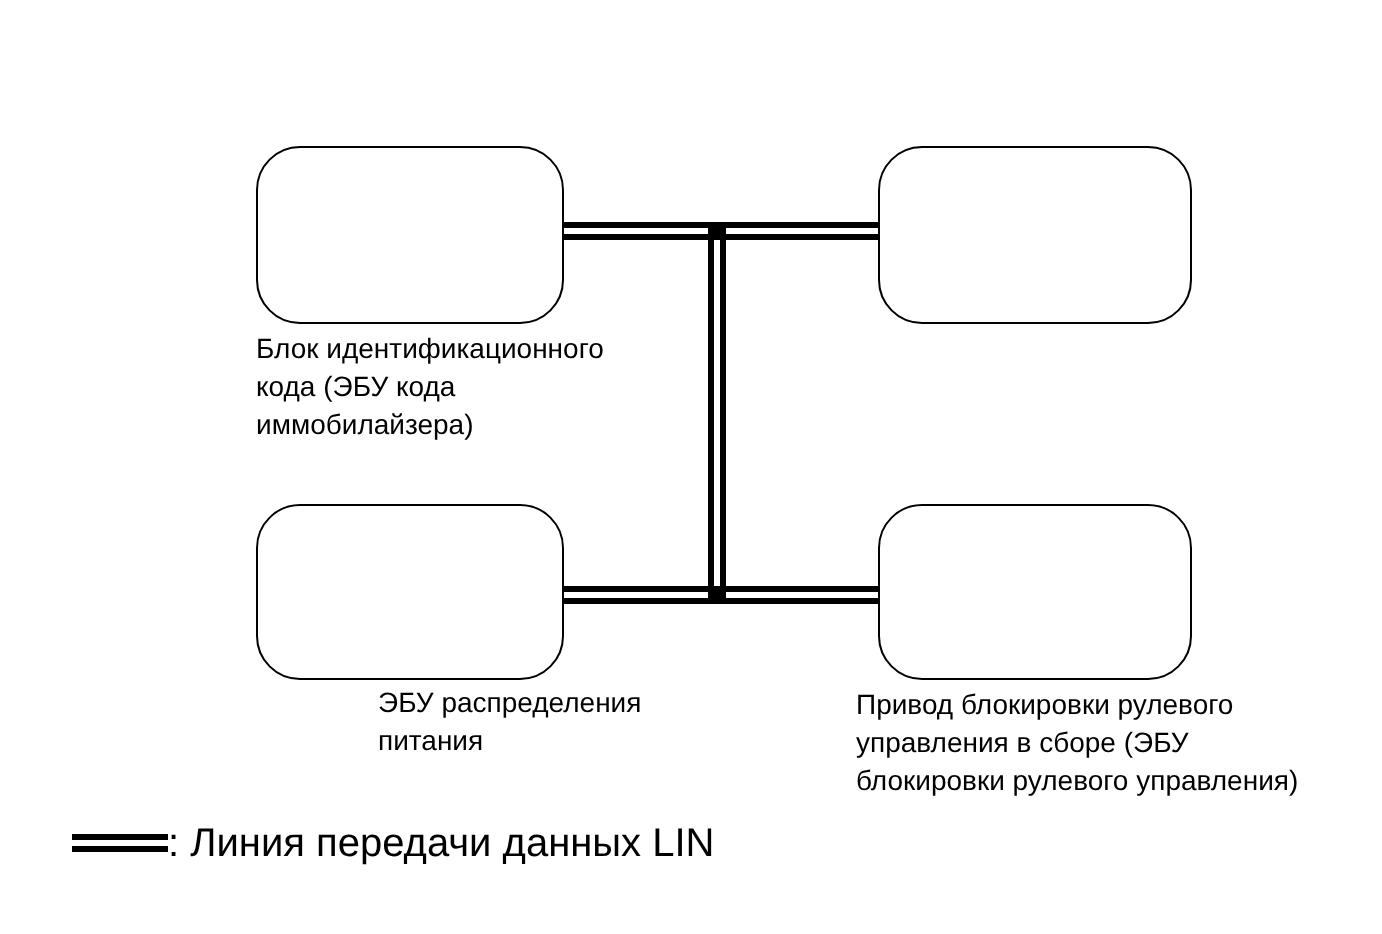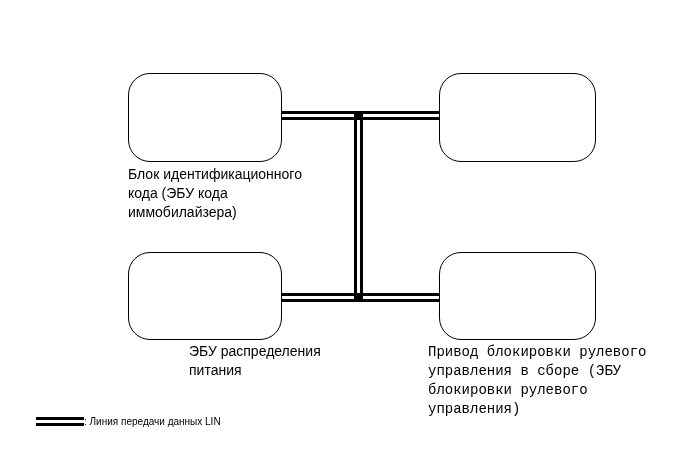--- a/index.html
+++ b/index.html
@@ -64,21 +64,21 @@
   .legend-symbol {
     width: 48px;
     height: 9px;
     box-sizing: border-box;
     border-top: 3px solid #000000;
     border-bottom: 3px solid #000000;
     background: #ffffff;
     flex: 0 0 auto;
   }
   .legend-text {
-    font-size: 10px;
+    font-size: 20px;
     line-height: 18px;
     white-space: nowrap;
     color: #000000;
   }
 </style>
 </head>
 <body>
 
 <div id="stage">
 
@@ -93,21 +93,21 @@
 кода (ЭБУ кода
 иммобилайзера)</div>
 
   <div class="node-box" style="left:439px; top:73px; width:157px; height:89px;"></div>
 
   <div class="node-box" style="left:128px; top:252px; width:154px; height:88px;"></div>
   <div class="node-label" style="left:142px; top:342px; width:200px;margin-left:47px;">ЭБУ распределения
 питания</div>
 
   <div class="node-box" style="left:439px; top:252px; width:157px; height:88px;"></div>
-  <div class="node-label" style="left:428px; top:343px; width:240px;font-family:Liberation Mono, monospace;">Привод блокировки рулевого
+  <div class="node-label" style="left:428px; top:343px; width:240px;">Привод блокировки рулевого
 управления в сборе (ЭБУ
 блокировки рулевого управления)</div>
 
   <div class="legend">
     <div class="legend-symbol"></div>
     <div class="legend-text">: Линия передачи данных LIN</div>
   </div>
 
 </div>
 

